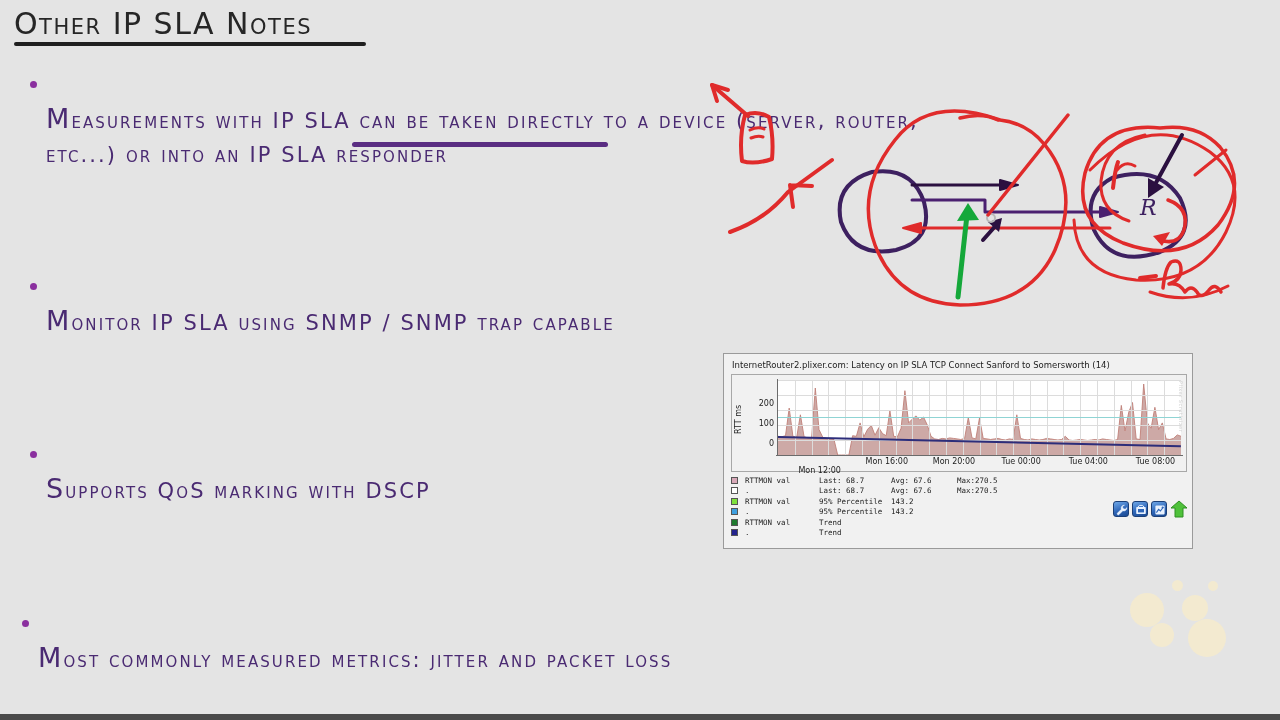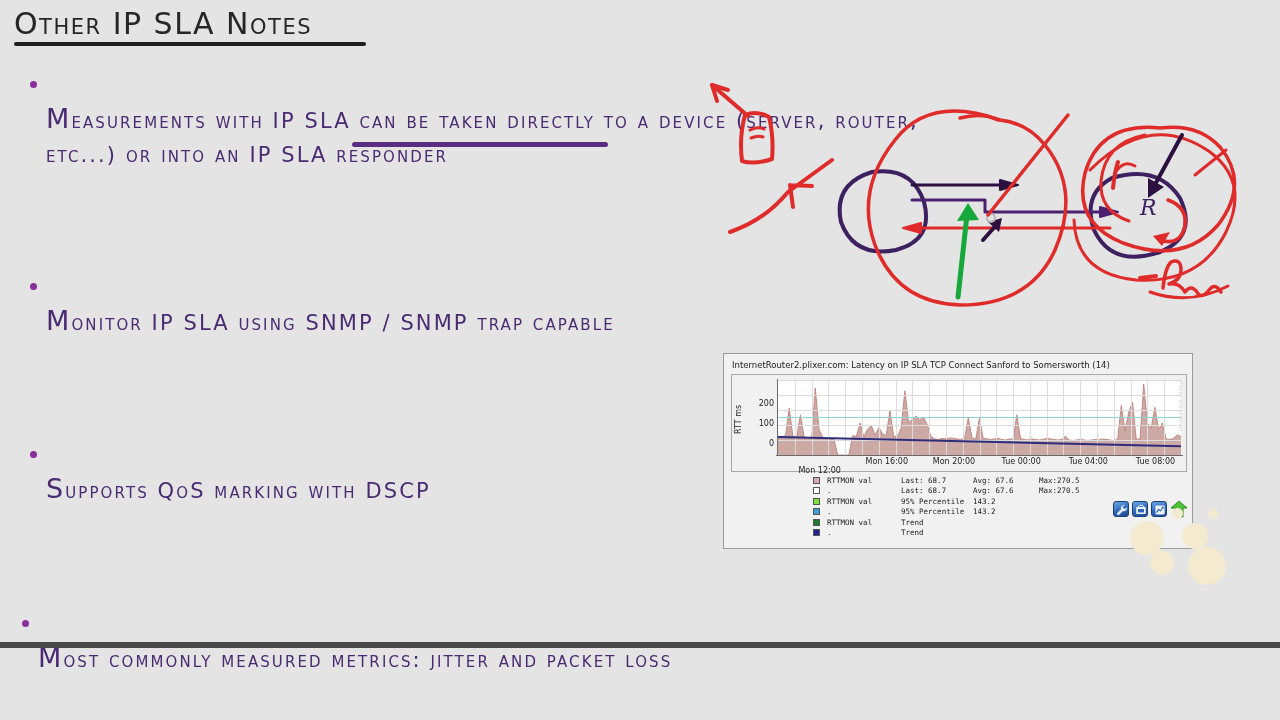--- a/index.html
+++ b/index.html
@@ -4,21 +4,21 @@
 <style>
   * { box-sizing: border-box; margin: 0; padding: 0; }
   html, body {
     width: 1280px; height: 720px;
     overflow: hidden;
     background: #e4e4e4;
     font-family: "DejaVu Sans", sans-serif;
   }
   #slide {
     position: relative;
-    width: 1280px; height: 648px;
+    width: 1280px; height: 720px;
     background: #e4e4e4;
   }
 
   
   .bottom-bar {
     position: absolute; left: 0; bottom: 0;
     width: 1280px; height: 6px;
     background: #4a4a4a;
   }
 
@@ -143,21 +143,21 @@
   }
 
   .legend {
     margin-top: 3px;
     position: relative;
     width: 456px; height: 68px;
     font-family: "DejaVu Sans Mono", monospace;
     font-size: 7.5px;
     color: #1c1c1c;
   }
-  .legend-row { display: flex; align-items: center; height: 10.5px; justify-content: center; }
+  .legend-row { display: flex; align-items: center; height: 10.5px; }
   .swatch {
     width: 7px; height: 7px;
     border: 1px solid #555;
     margin-right: 7px;
     flex: 0 0 auto;
   }
   .lg-name  { width: 74px; flex: 0 0 auto; }
   .lg-c1    { width: 72px; flex: 0 0 auto; }
   .lg-c2    { width: 66px; flex: 0 0 auto; }
   .lg-c3    { width: 66px; flex: 0 0 auto; }

